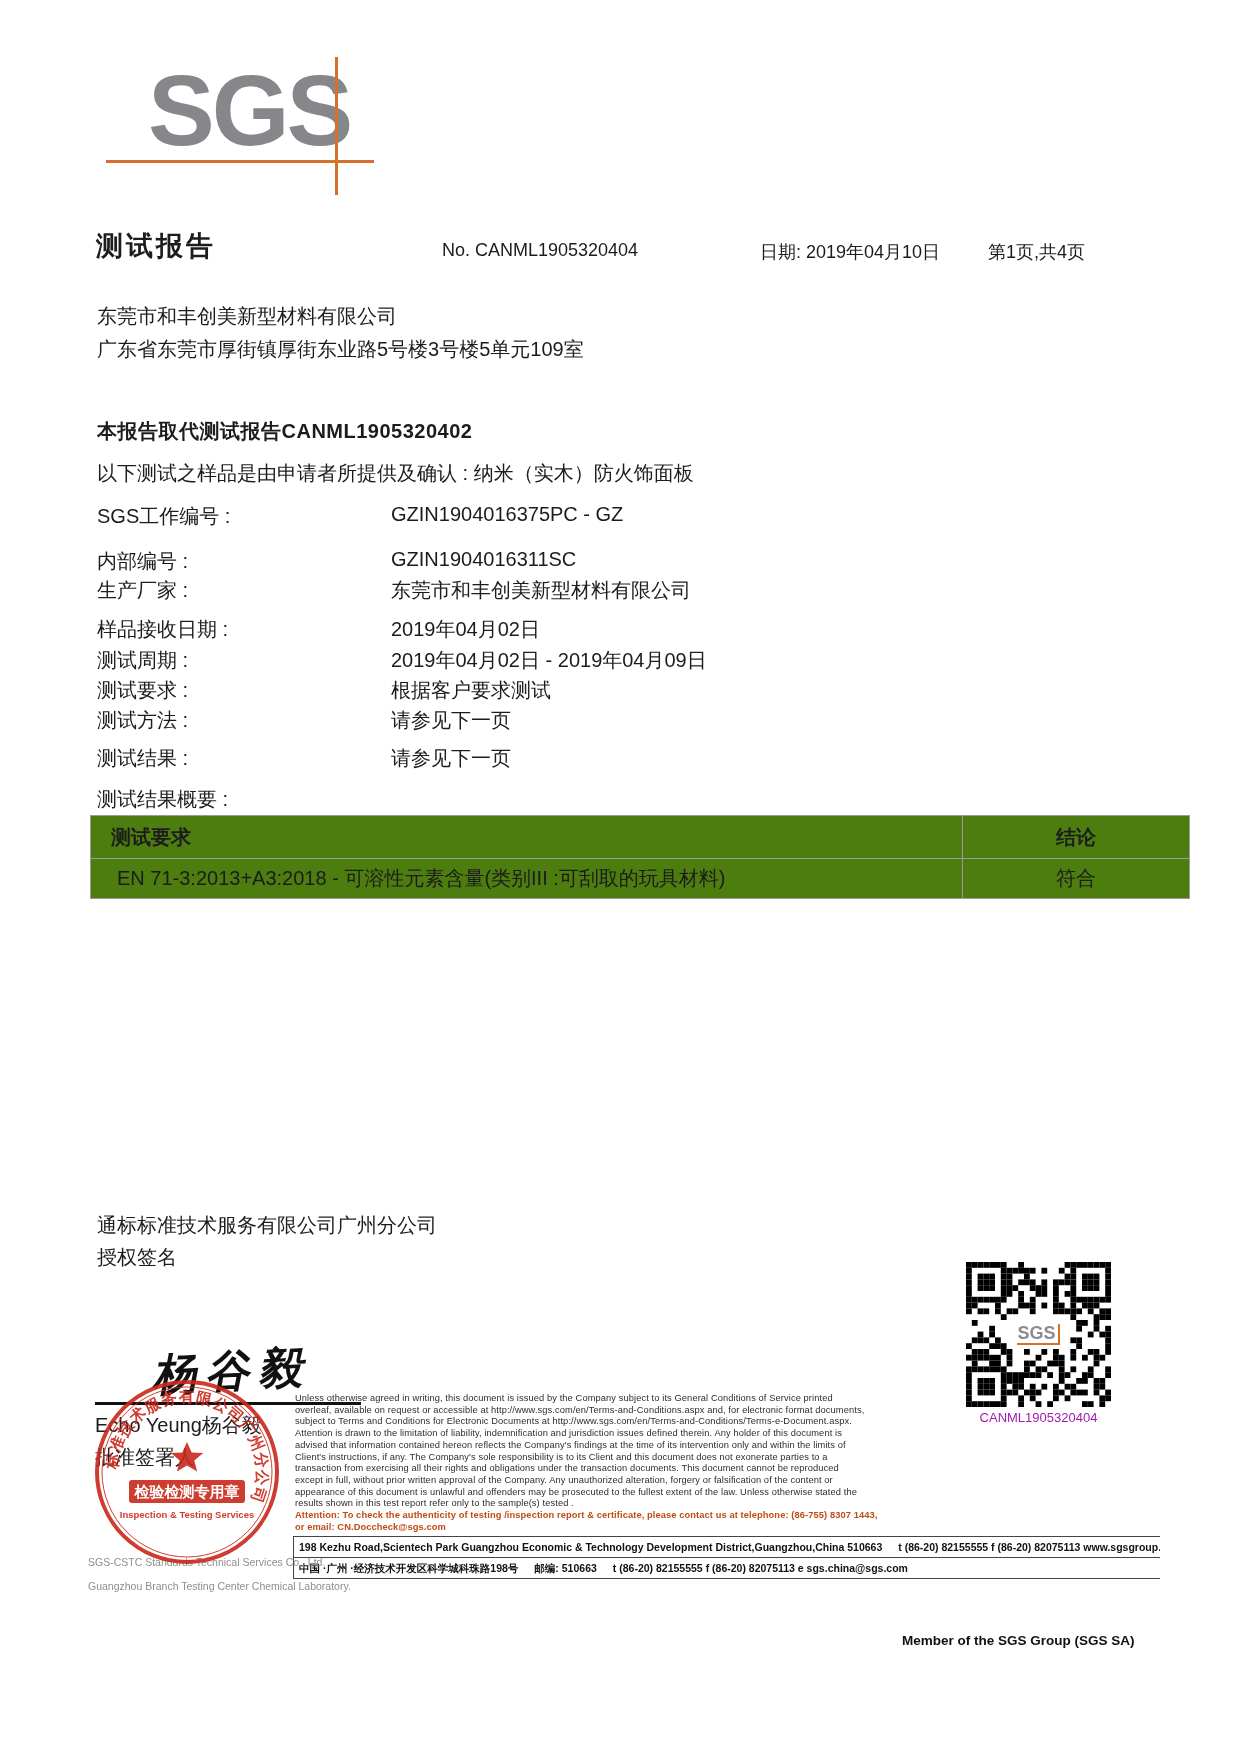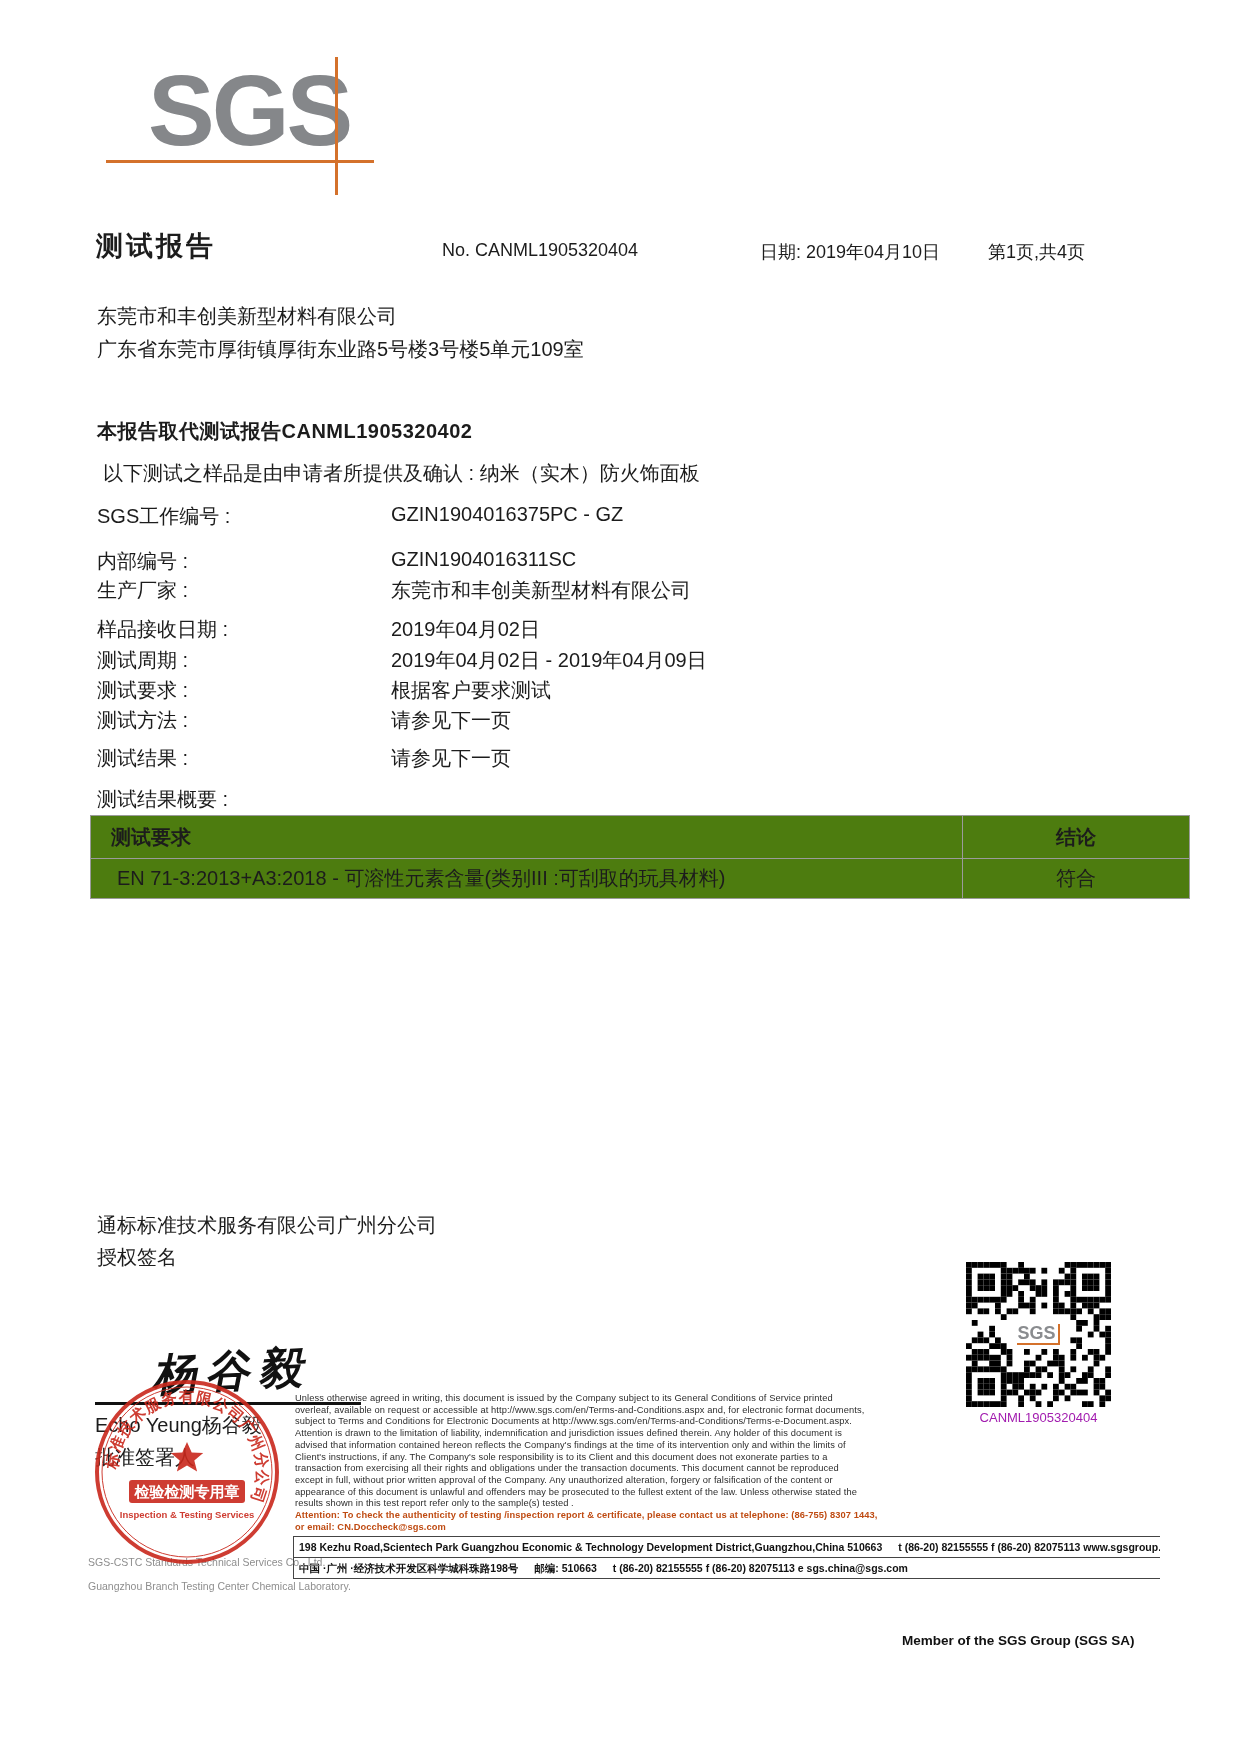--- a/index.html
+++ b/index.html
@@ -17,21 +17,21 @@
   
   .doc-title{left:96px;top:228px;font-size:27px;font-weight:bold;letter-spacing:3px;}
   .doc-no{left:442px;top:240px;font-size:18px;}
   .doc-date{left:752px;top:240px;font-size:18px;margin-left:8px;}
   .doc-pages{left:988px;top:240px;font-size:18px;}
   
   .t20{font-size:20px;}
   .applicant-name{left:97px;top:303px;}
   .applicant-addr{left:97px;top:336px;}
   .notice{left:97px;top:418px;font-weight:bold;letter-spacing:0.5px;}
-  .sample-desc{left:103px;top:460px;}
+  .sample-desc{left:97px;top:460px;}
   
   .flabel{left:97px;}
   .fvalue{left:391px;}
   .fy0{top:503px;} .fy1{top:548px;} .fy2{top:577px;} .fy3{top:616px;}
   .fy4{top:647px;} .fy5{top:677px;} .fy6{top:707px;} .fy7{top:745px;}
   .summary-label{left:97px;top:786px;}
   
   .rtable{left:90px;top:815px;width:1053px;border-collapse:collapse;table-layout:fixed;}
   .rtable td,.rtable th{border:1px solid #9b9b9b;font-size:20px;font-weight:normal;
     padding:0 8px;background:#4d7c0f;}

